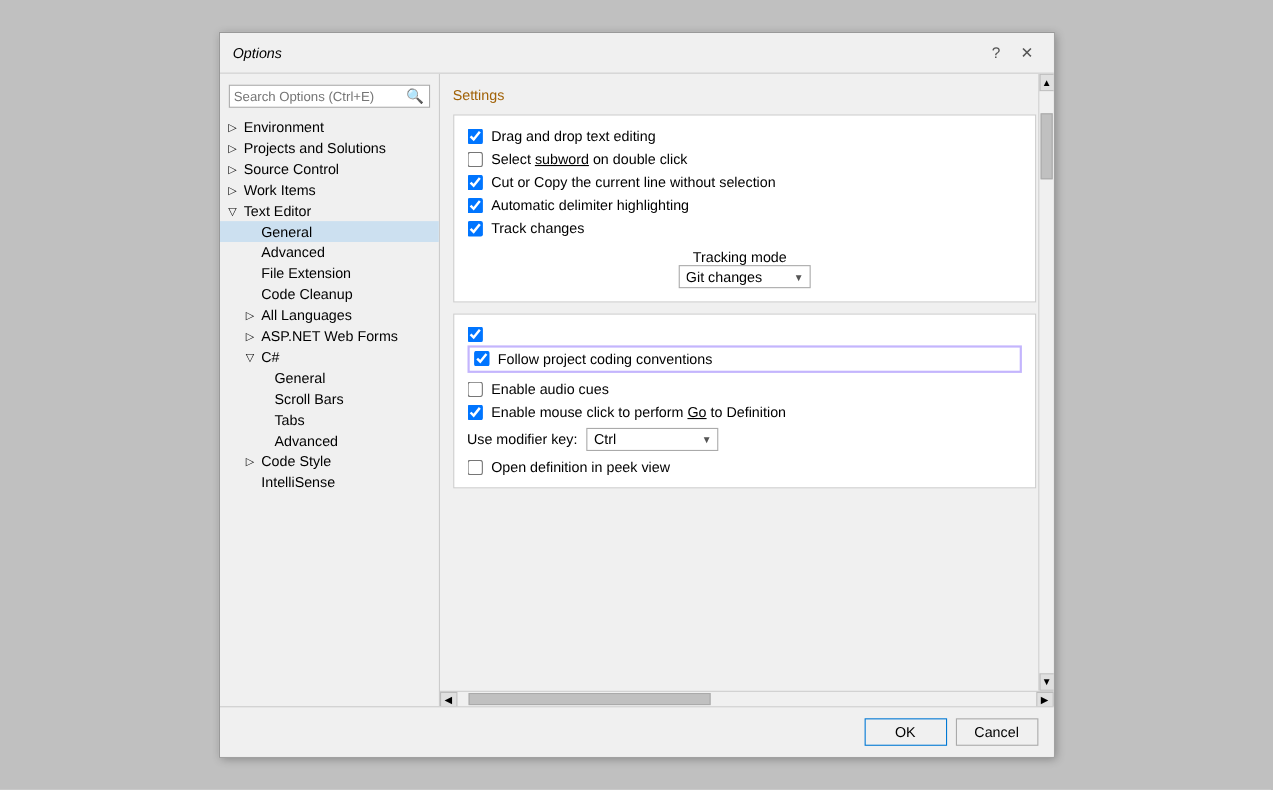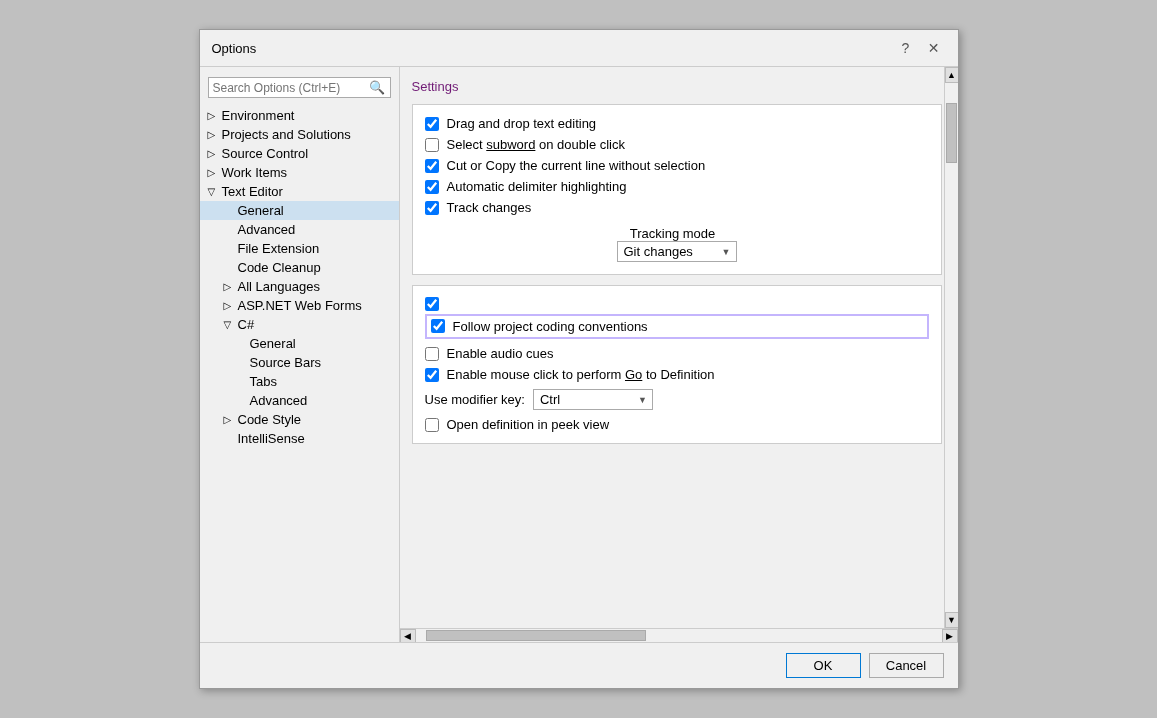--- a/index.html
+++ b/index.html
@@ -27,20 +27,21 @@
       background: #f0f0f0;
       padding: 8px 12px;
       display: flex;
       align-items: center;
       justify-content: space-between;
       border-bottom: 1px solid #ccc;
     }
     .title-bar-title {
       font-size: 13px;
       font-weight: normal;
+      font-style: italic;
     }
     .title-bar-controls {
       display: flex;
       gap: 4px;
     }
     .title-btn {
       background: none;
       border: none;
       cursor: pointer;
       font-size: 14px;
@@ -106,21 +107,21 @@
       font-size: 10px;
       display: inline-block;
       width: 10px;
     }
     .tree-item.indent1 { padding-left: 24px; }
     .tree-item.indent2 { padding-left: 36px; }
     .settings-title {
       font-size: 13px;
       font-weight: normal;
       margin-bottom: 10px;
-      color: #701a75;
+      color: #a16207;
     }
     .settings-group {
       border: 1px solid #ccc;
       background: #fff;
       padding: 8px 12px;
       margin-bottom: 10px;
     }
     .setting-row {
       display: flex;
       align-items: flex-end;
@@ -370,21 +371,21 @@
           <div class="tree-item indent1">
             <span class="arrow">▽</span>
             <span>C#</span>
           </div>
           <div class="tree-item indent2">
             <span class="arrow"></span>
             <span>General</span>
           </div>
           <div class="tree-item indent2">
             <span class="arrow"></span>
-            <span>Source Bars</span>
+            <span>Scroll Bars</span>
           </div>
           <div class="tree-item indent2">
             <span class="arrow"></span>
             <span>Tabs</span>
           </div>
           <div class="tree-item indent2">
             <span class="arrow"></span>
             <span>Advanced</span>
           </div>
           <div class="tree-item indent1">

